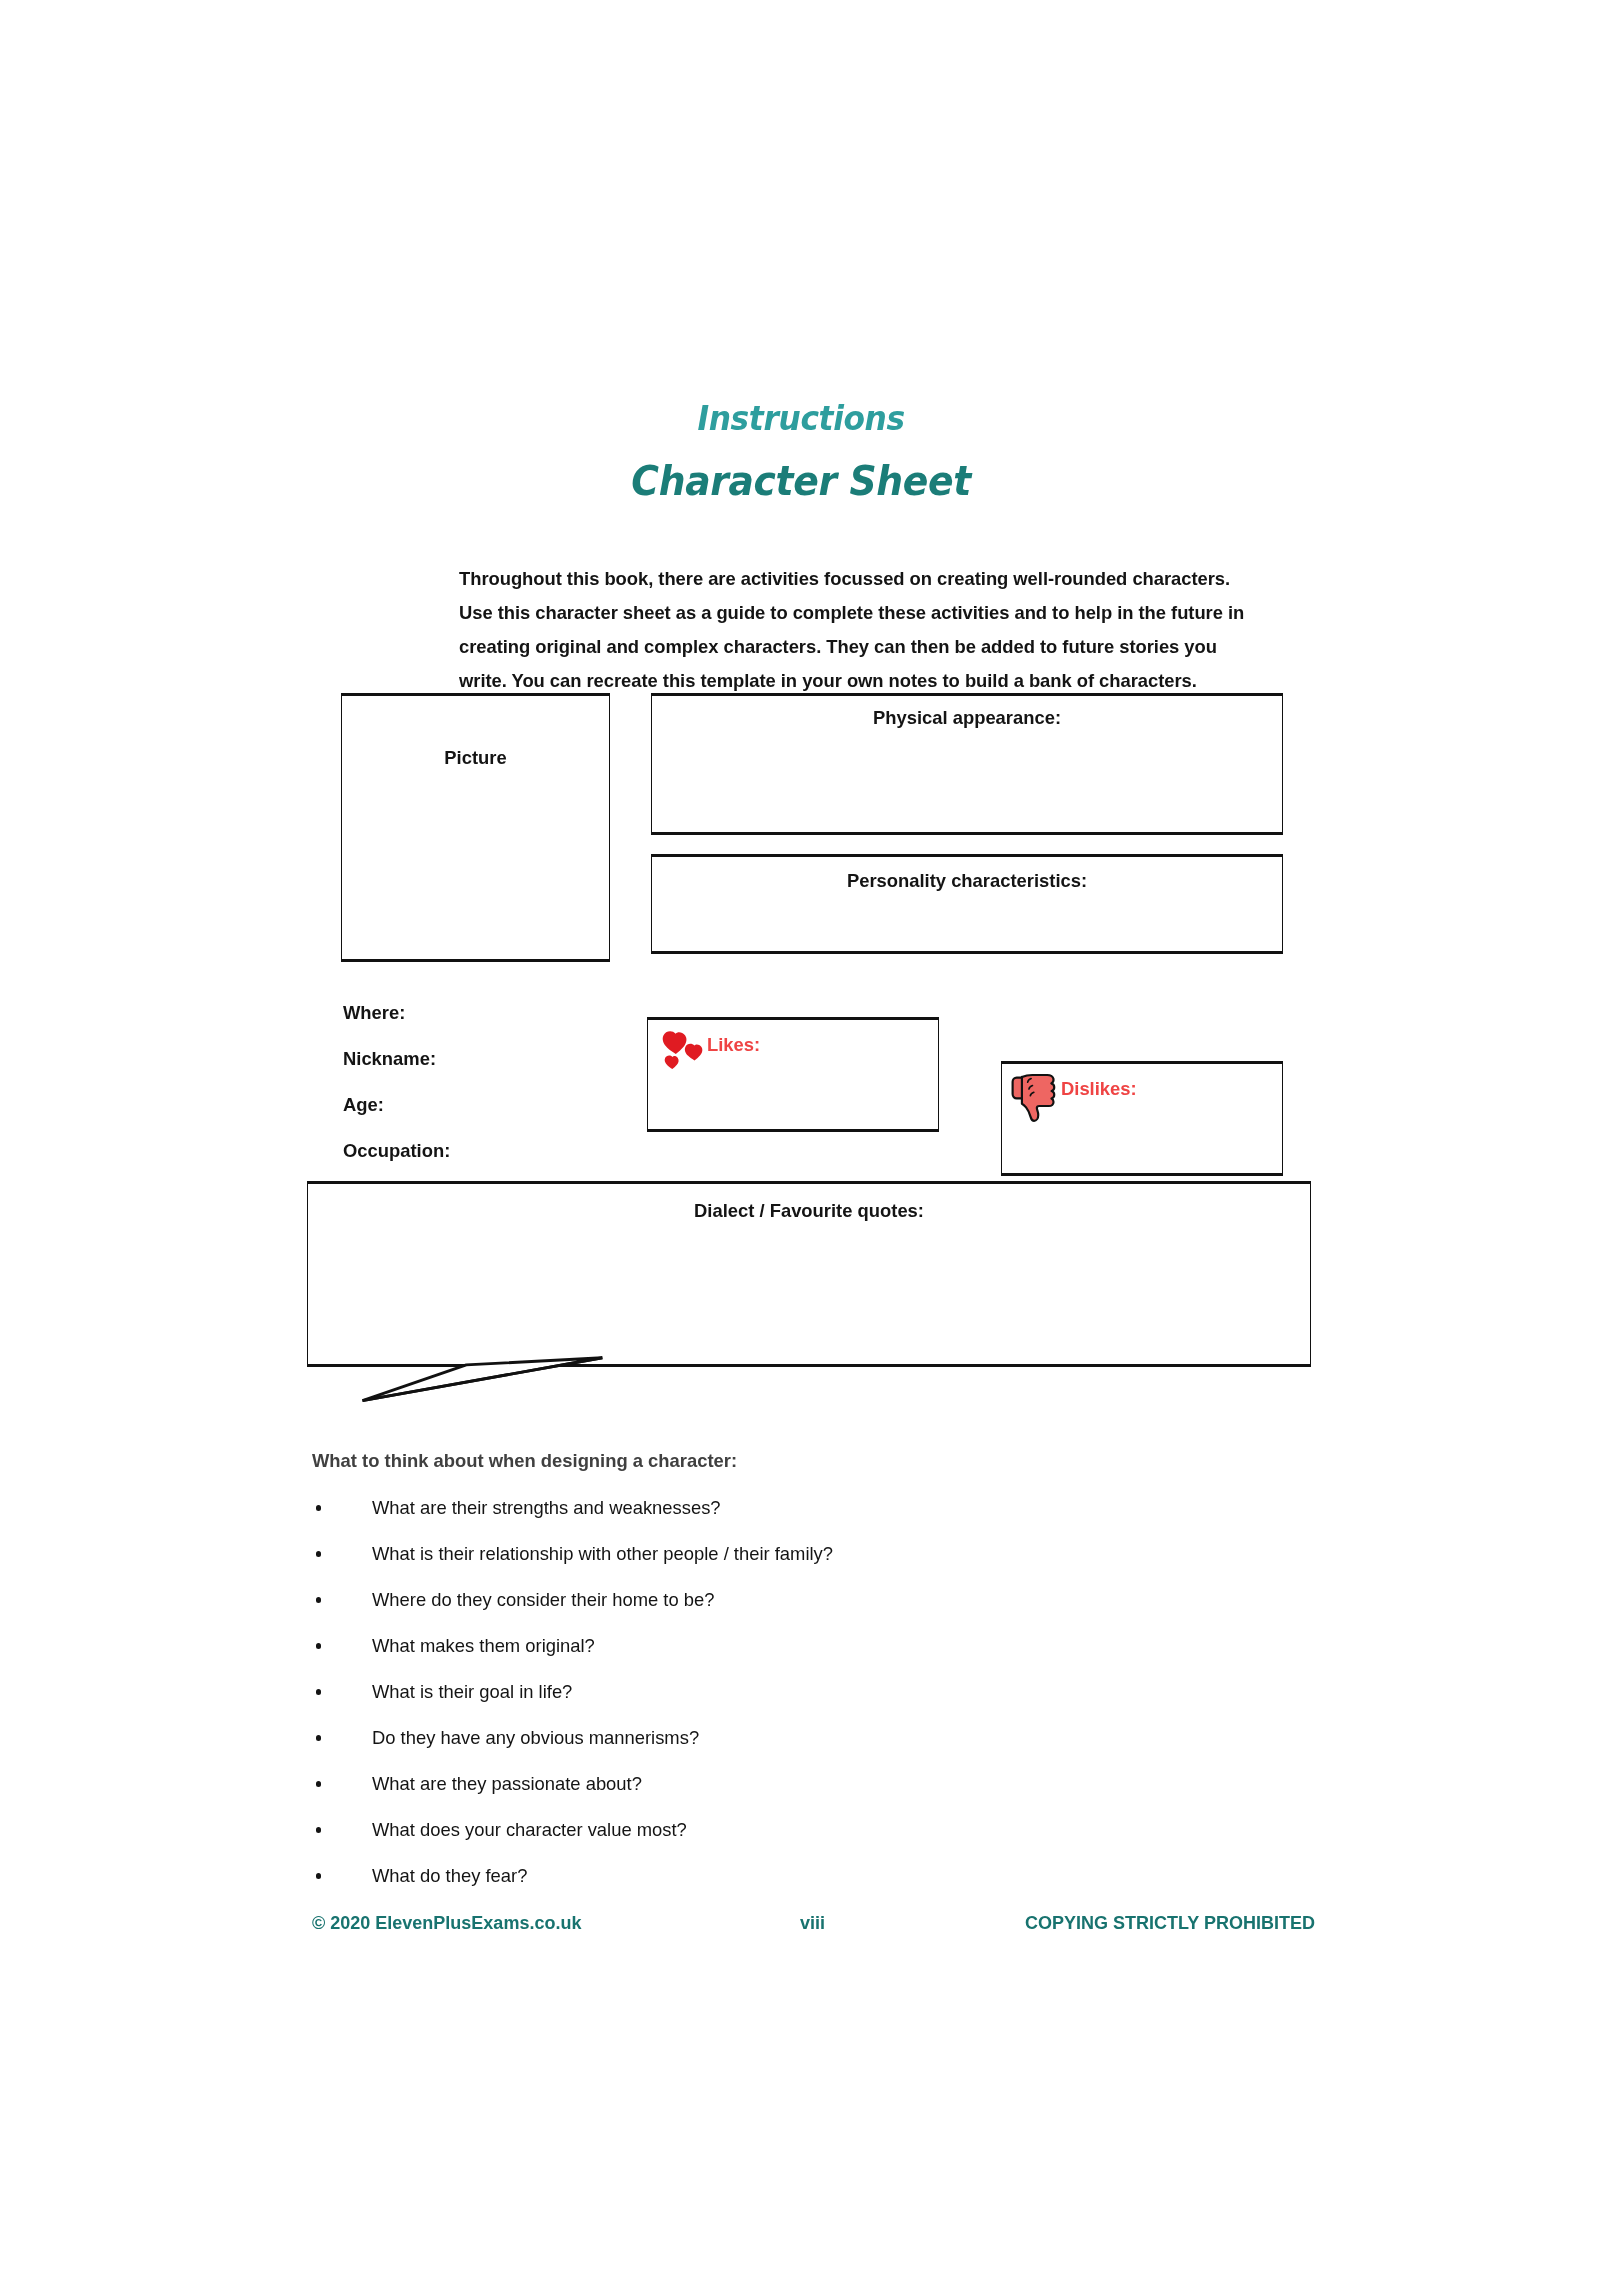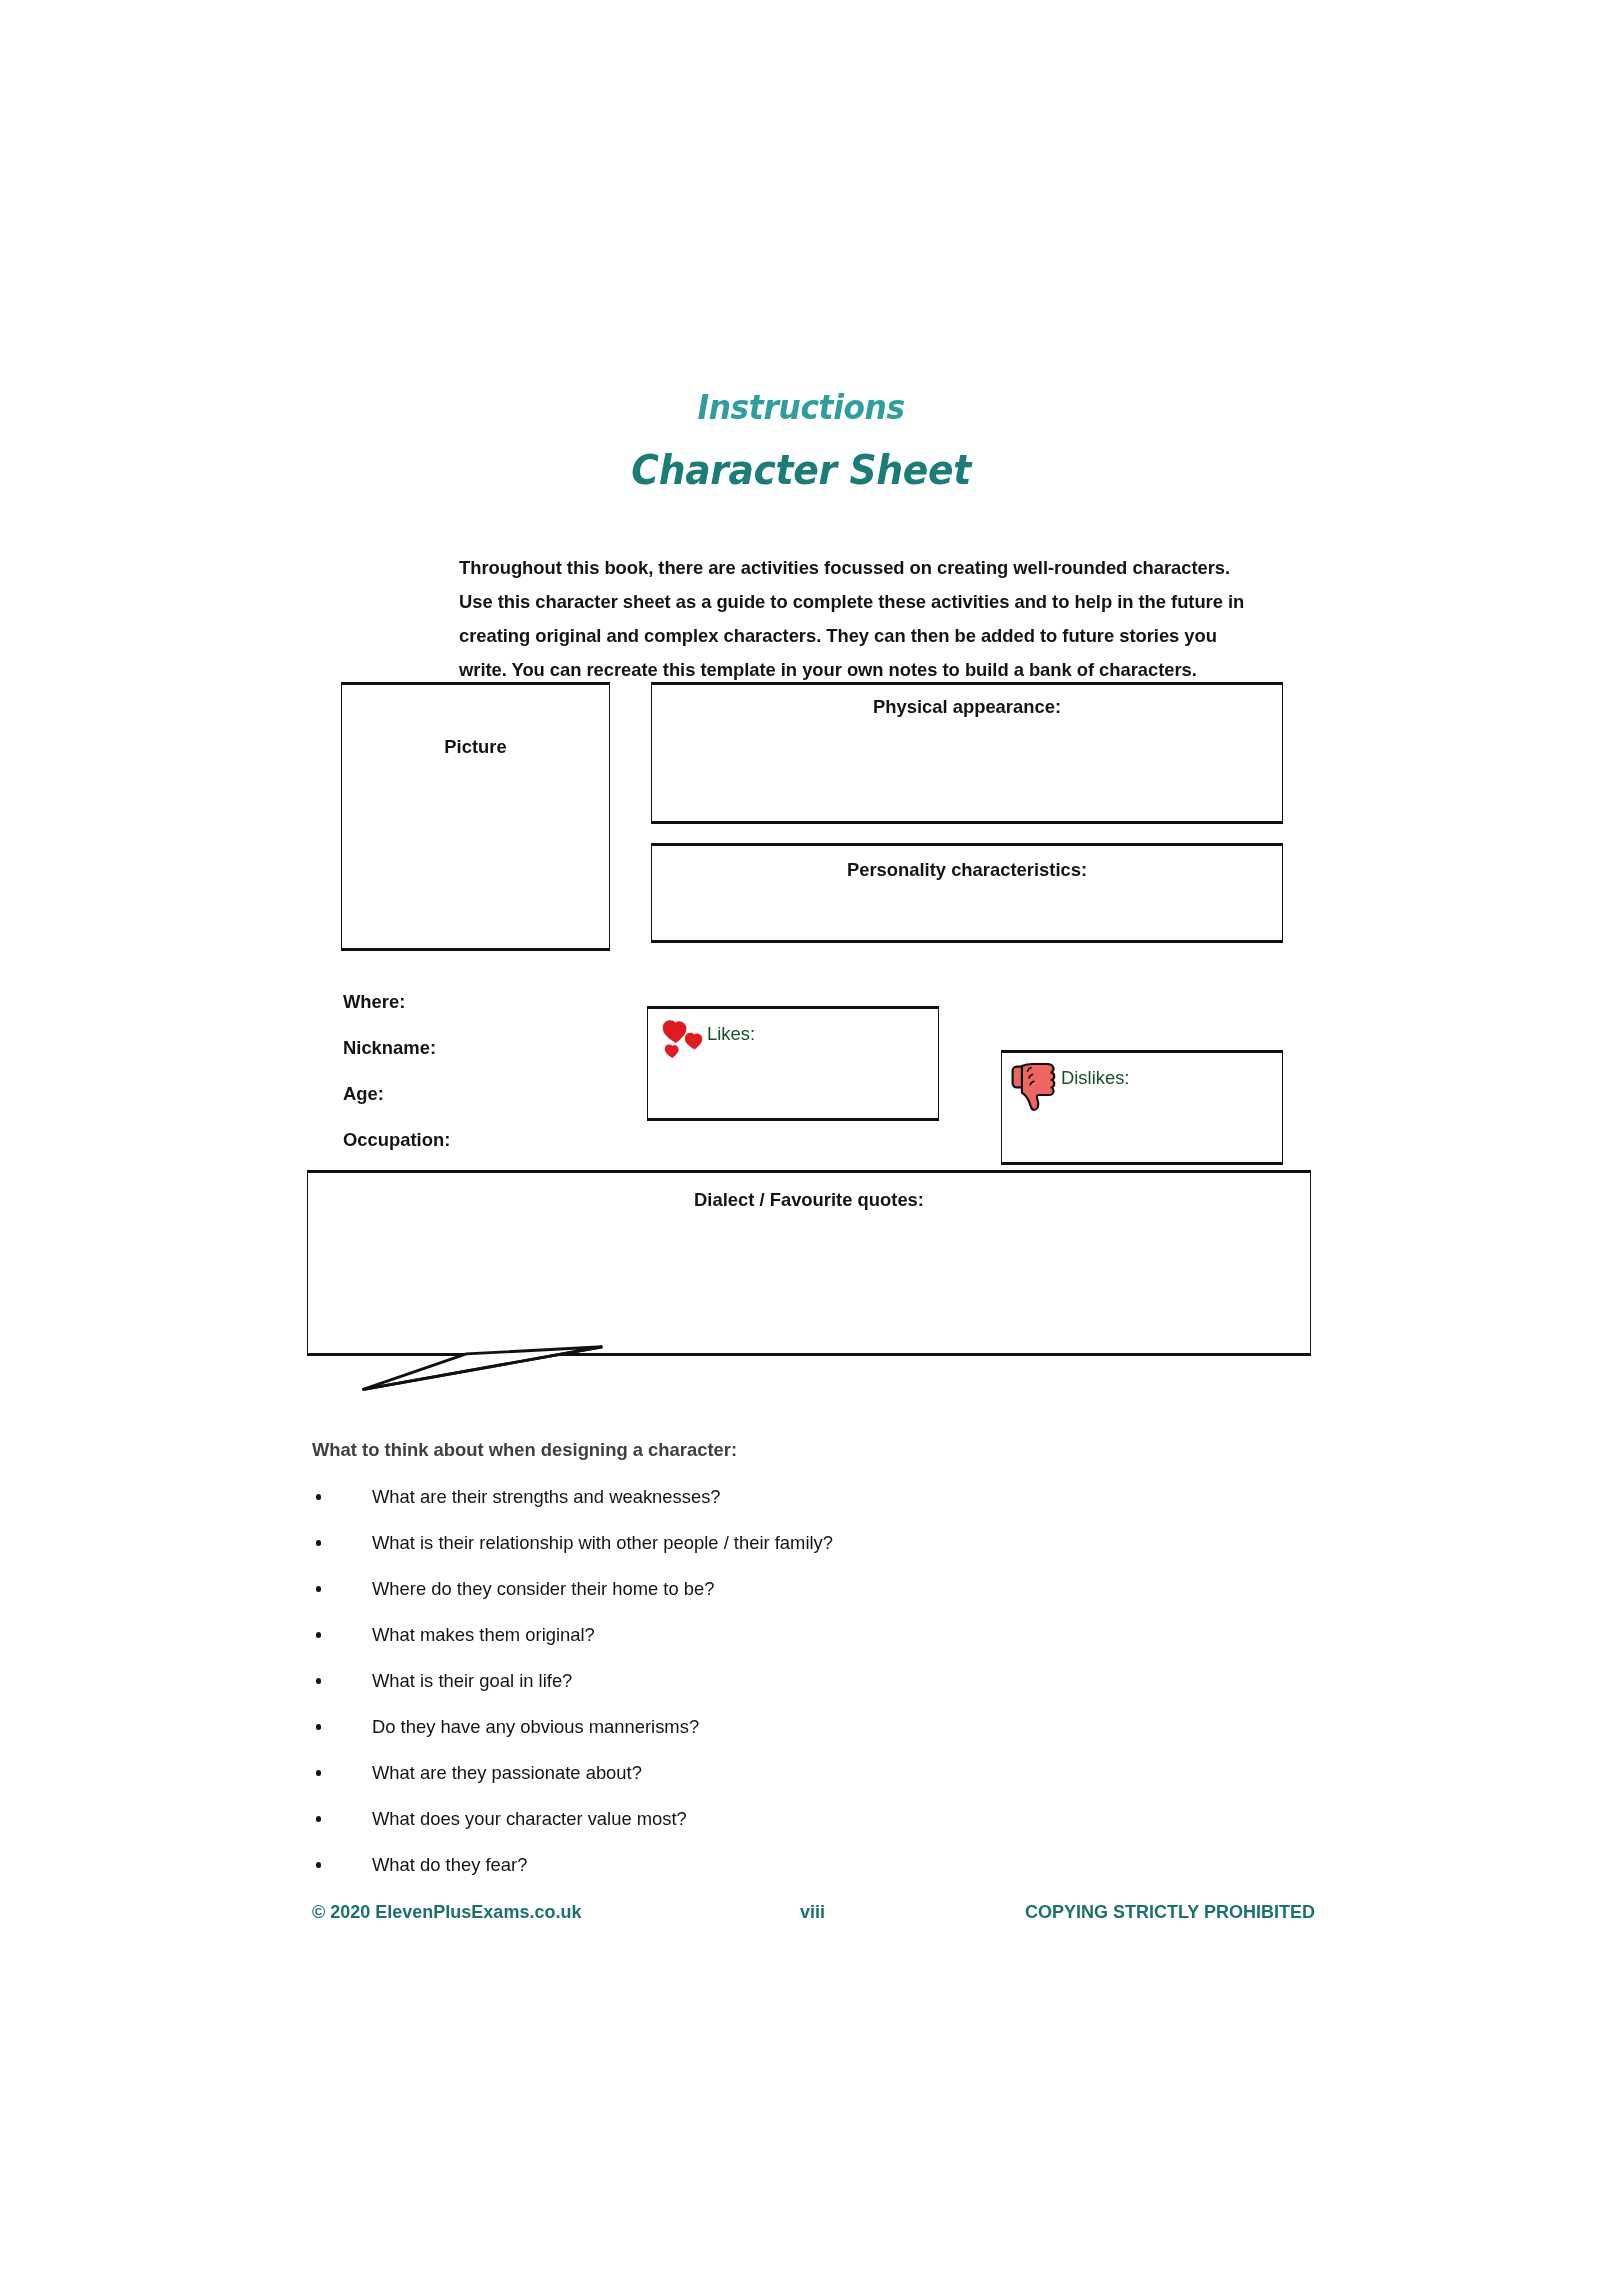--- a/index.html
+++ b/index.html
@@ -12,21 +12,21 @@
     width: 1622px;
     height: 2293px;
     position: relative;
     font-family: "Liberation Sans", sans-serif;
     color: #000000;
     overflow: hidden;
   }
 
   .page {
     position: absolute;
-    left: 0; top: 0;
+    left: 0; top: 11px;
     width: 1622px;
     height: 1855px;
     background: #ffffff;
   }
 
   
   .heading-instructions {
     position: absolute;
     left: 0;
     top: 387px;
@@ -97,22 +97,22 @@
   #personality-box   { left: 651px; top: 843px; width: 632px; height: 100px; }
   #personality-label { top: 12.5px; }
 
   #likes-box    { left: 647px;  top: 1006px; width: 292px; height: 115px; }
   #dislikes-box { left: 1001px; top: 1006px; width: 282px; height: 115px; margin-top: 44px; }
   .icon-label {
     position: absolute;
     left: 59px;
     top: 14.3px;
     font-size: 18.4px;
-    font-weight: normal;
-    color: #14532d;
+    font-weight: bold;
+    color: #ef4444;
   }
 
   
   .fields {
     position: absolute;
     left: 343px;
     top: 988px;
     width: 269px;
   }
   .fields .field {

